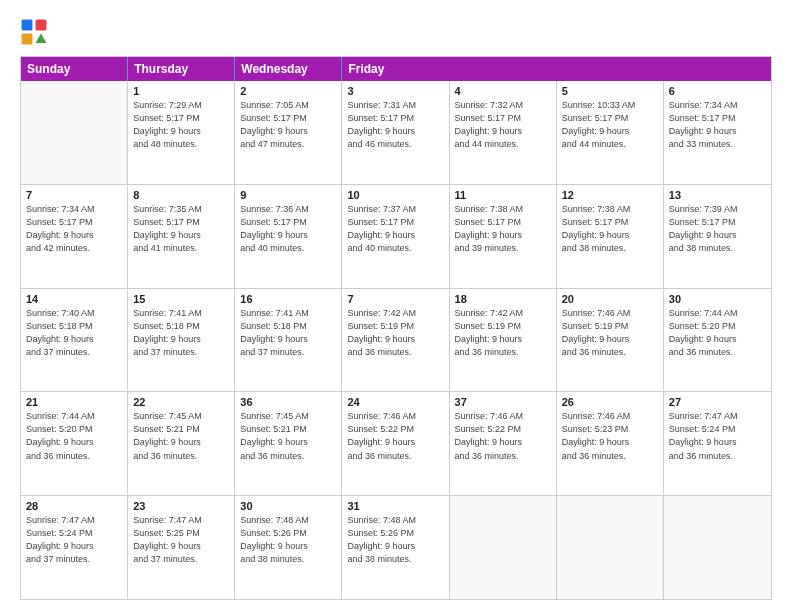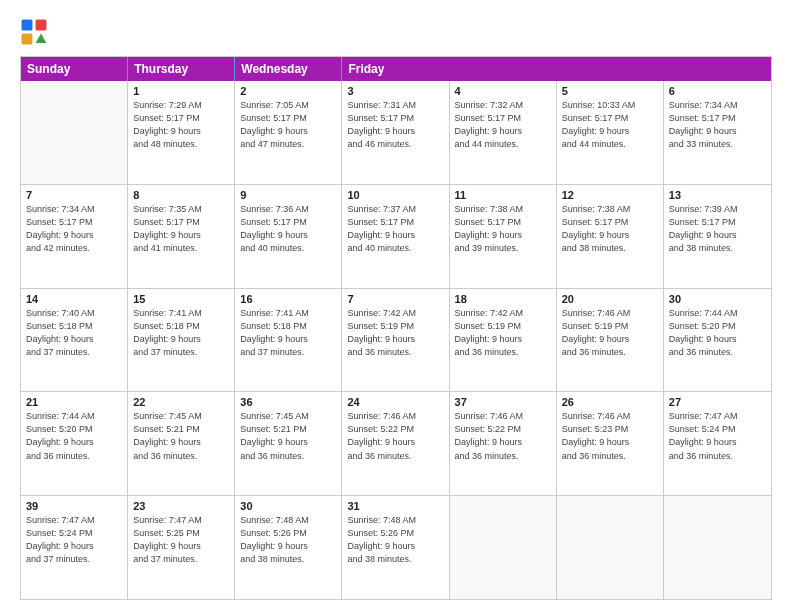--- a/index.html
+++ b/index.html
@@ -334,21 +334,21 @@
           <div class="cal-cell">
             <div class="day-num">27</div>
             <div class="cell-line">Sunrise: 7:47 AM</div>
             <div class="cell-line">Sunset: 5:24 PM</div>
             <div class="cell-line">Daylight: 9 hours</div>
             <div class="cell-line">and 36 minutes.</div>
           </div>
         </div>
         <div class="cal-row">
           <div class="cal-cell">
-            <div class="day-num">39</div>
+            <div class="day-num">28</div>
             <div class="cell-line">Sunrise: 7:47 AM</div>
             <div class="cell-line">Sunset: 5:24 PM</div>
             <div class="cell-line">Daylight: 9 hours</div>
             <div class="cell-line">and 37 minutes.</div>
           </div>
           <div class="cal-cell">
             <div class="day-num">23</div>
             <div class="cell-line">Sunrise: 7:47 AM</div>
             <div class="cell-line">Sunset: 5:25 PM</div>
             <div class="cell-line">Daylight: 9 hours</div>

